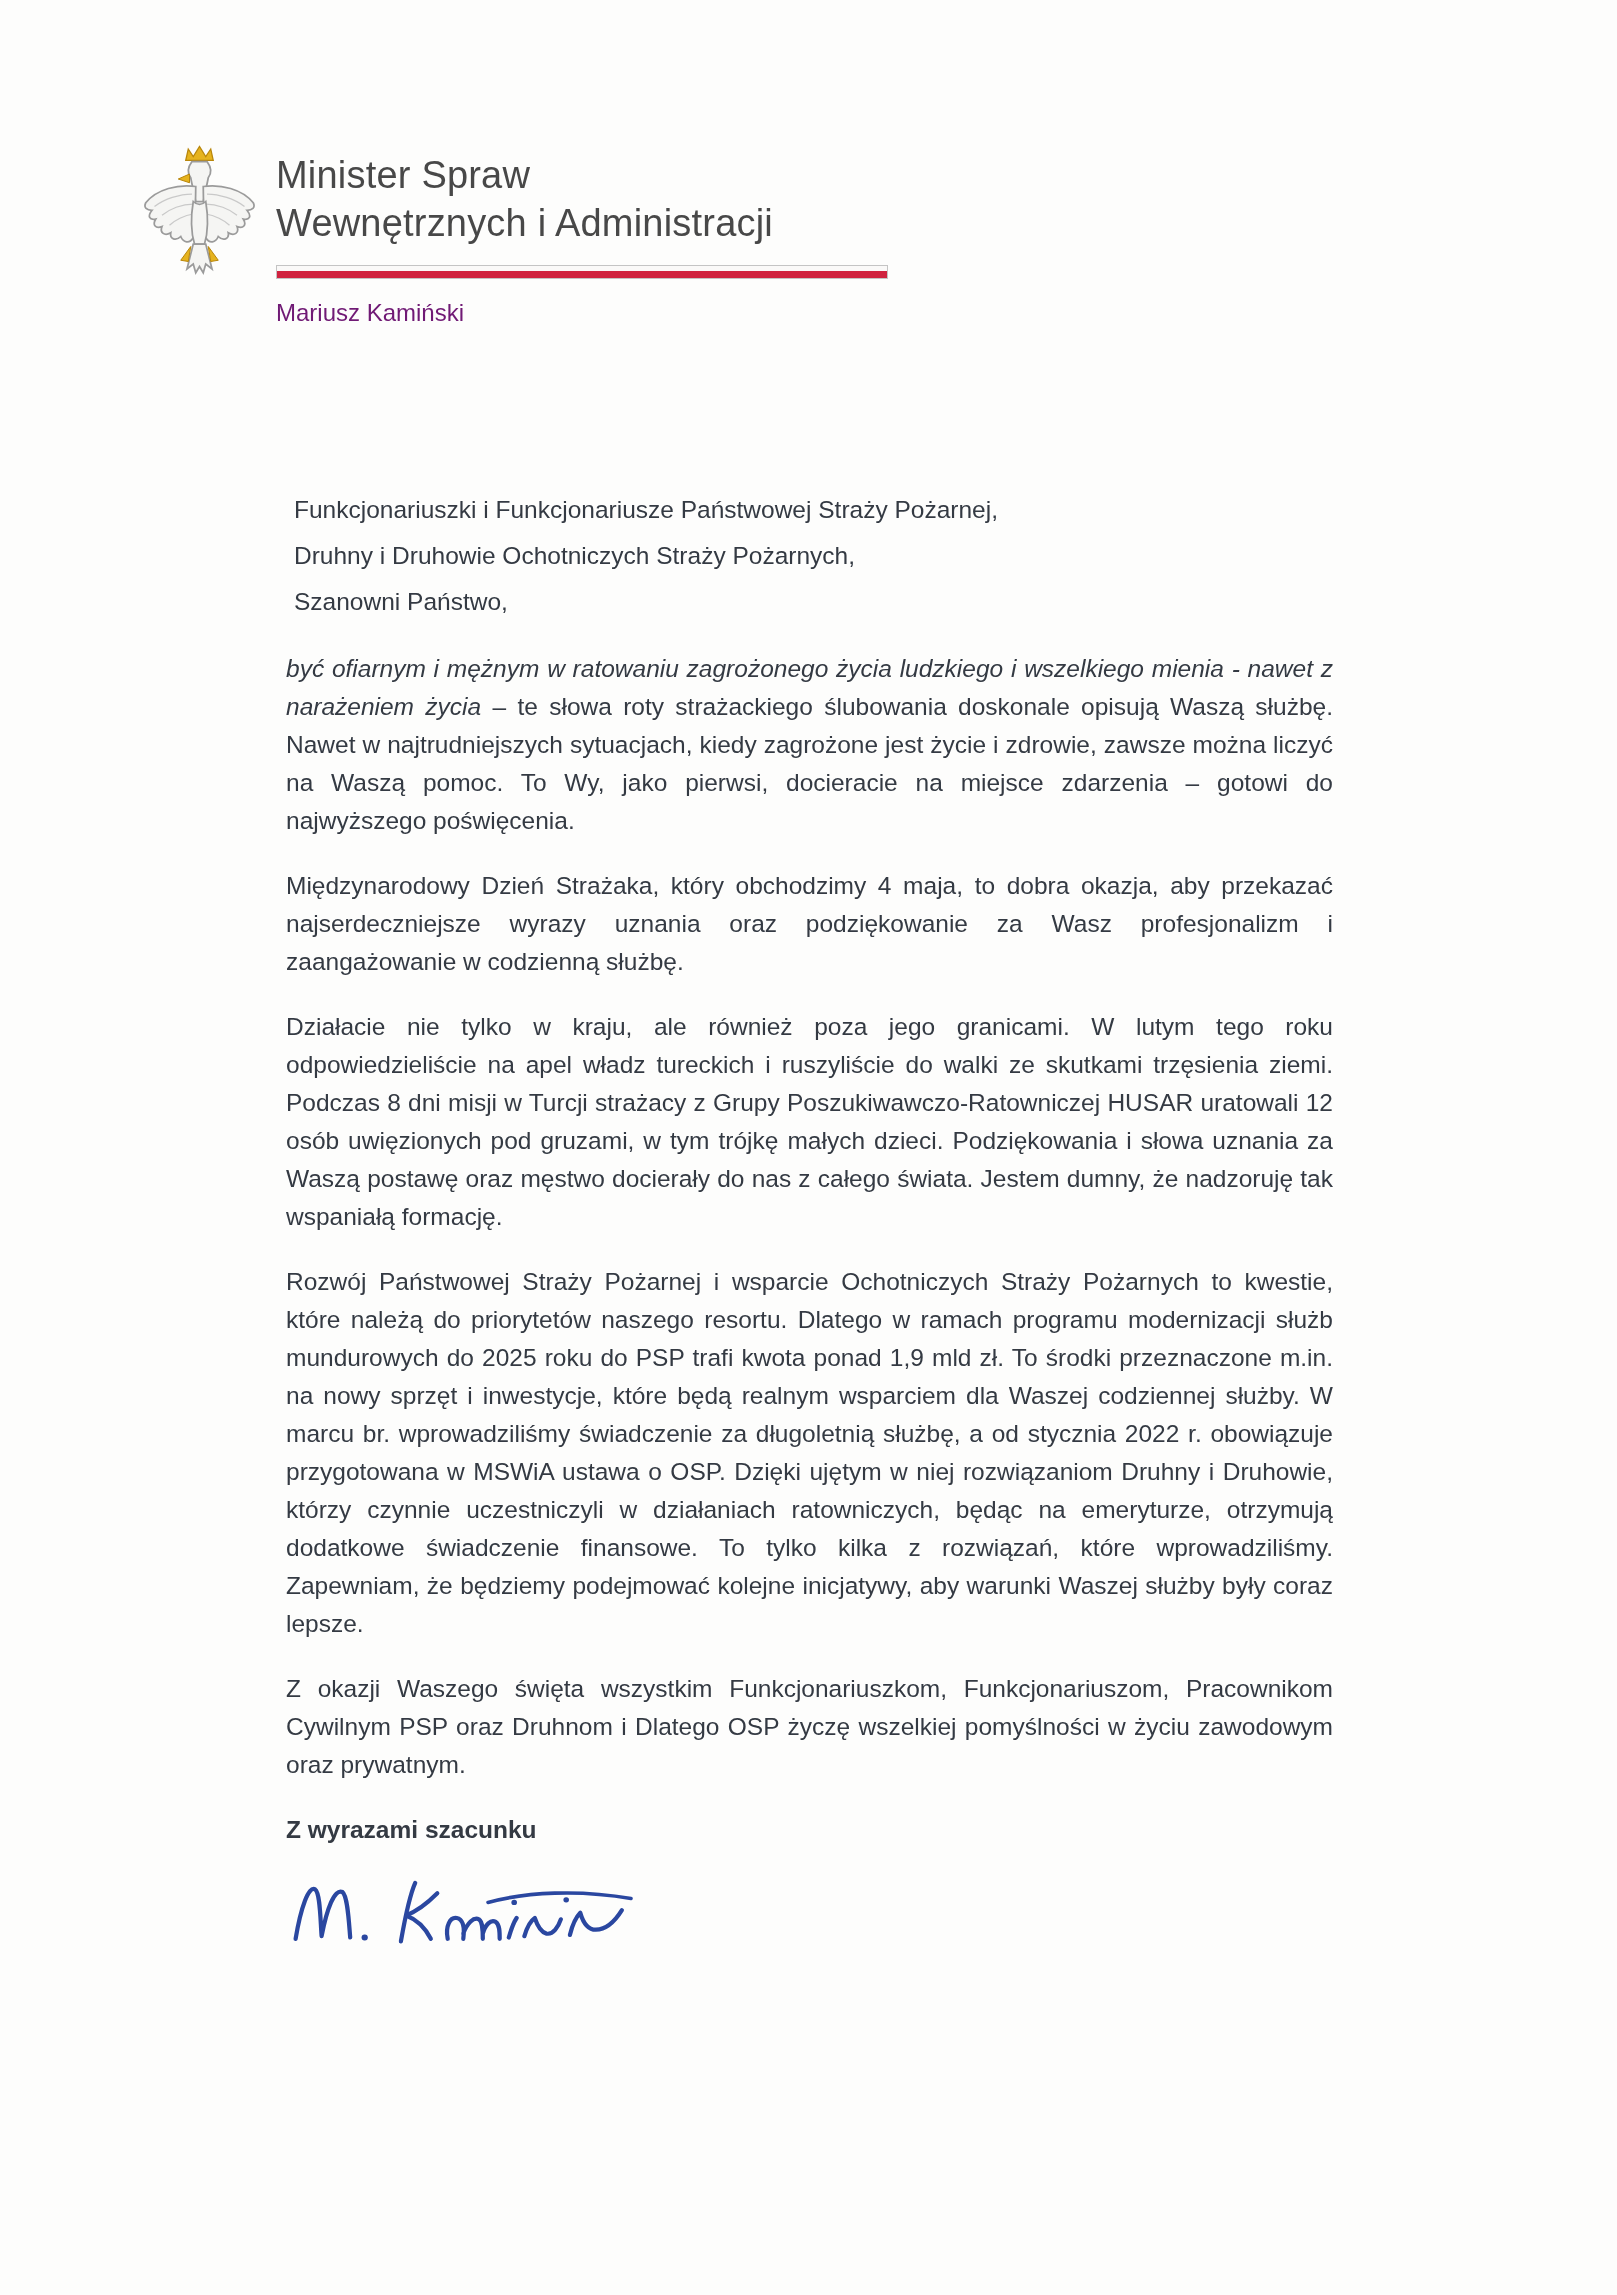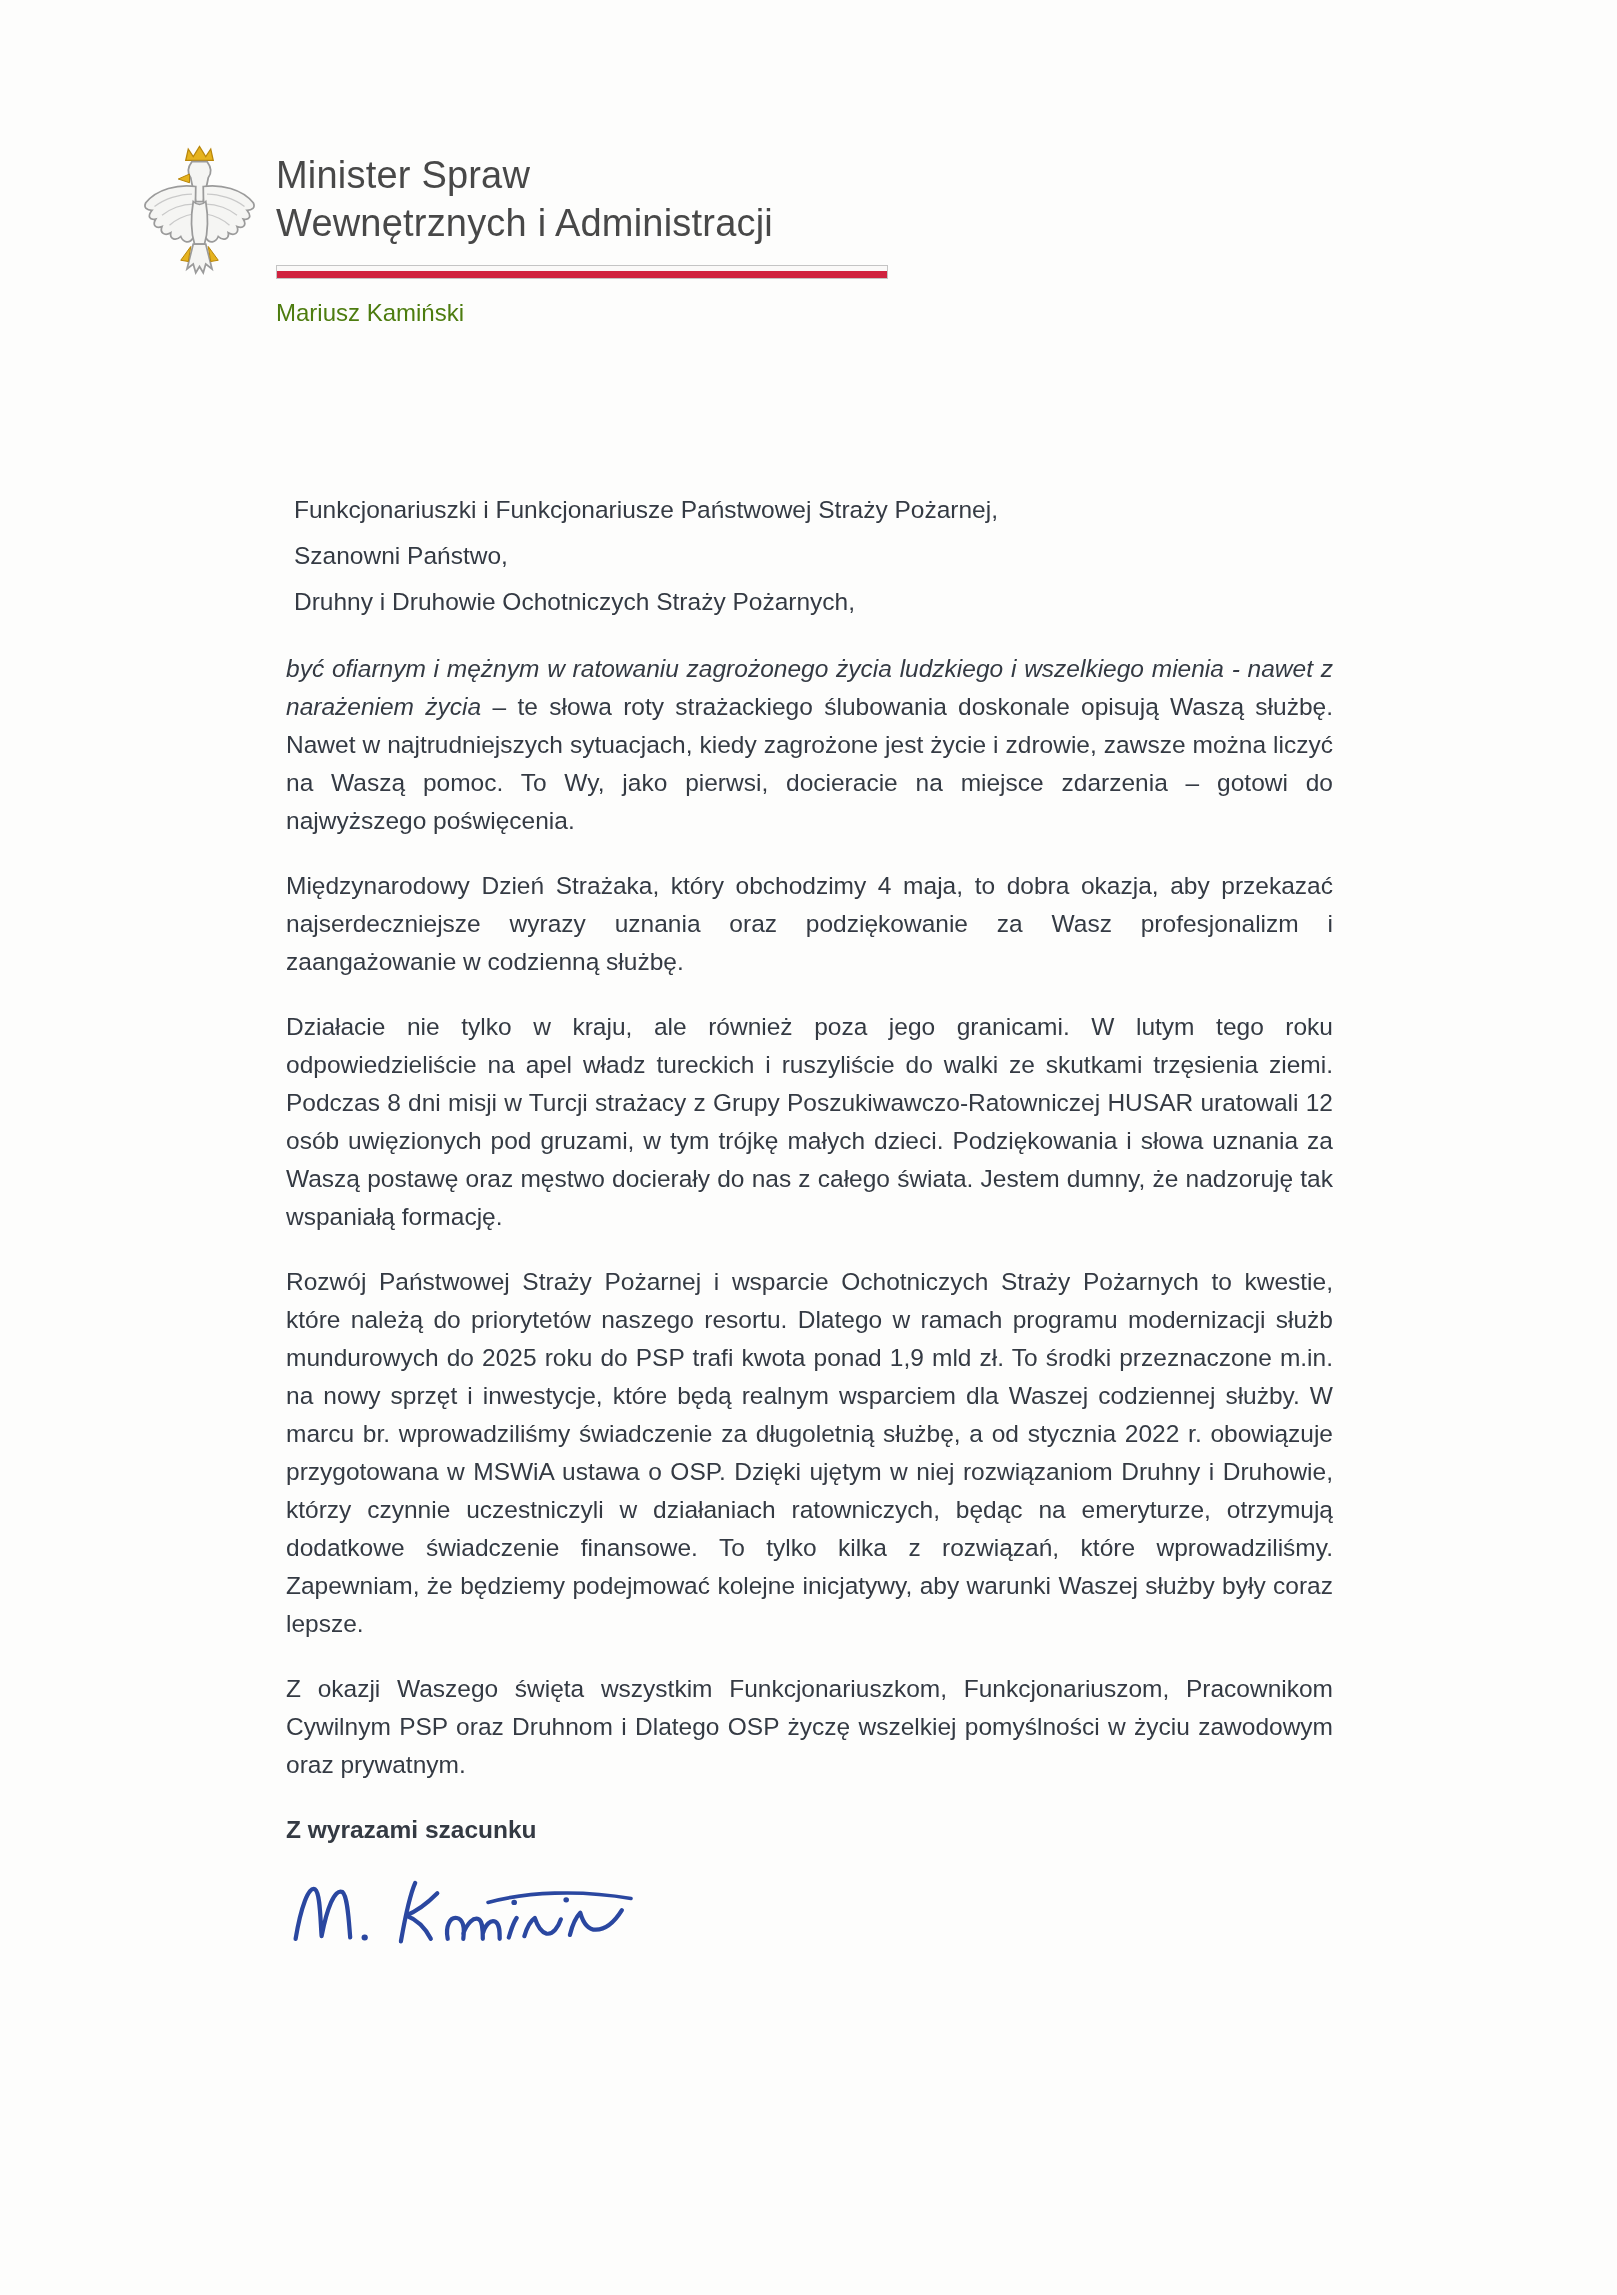--- a/index.html
+++ b/index.html
@@ -36,21 +36,21 @@
     width: 612px;
     height: 14.3px;
     border: 0.7px solid #c4c4c4;
     box-sizing: border-box;
   }
   .flag-white { height: 40%; background: #faf9f8; }
   .flag-red   { height: 60%; background: #d0233f; }
   .sender {
     margin-top: 19.6px;
     font-size: 24px;
-    color: #4d7c0f;
+    color: #701a75;
   }
 
   
   .content {
     position: absolute;
     left: 286px;
     top: 483px;
     width: 1047px;
     font-size: 24.5px;
     line-height: 38px;
@@ -106,22 +106,22 @@
         <div class="flag-white"></div>
         <div class="flag-red"></div>
       </div>
       <div class="sender">Mariusz Kamiński</div>
     </div>
   </header>
 
   <main class="content">
     <div class="salutation">
       <p>Funkcjonariuszki i Funkcjonariusze Państwowej Straży Pożarnej,</p>
+      <p>Druhny i Druhowie Ochotniczych Straży Pożarnych,</p>
       <p>Szanowni Państwo,</p>
-      <p>Druhny i Druhowie Ochotniczych Straży Pożarnych,</p>
     </div>
 
     <p class="para"><em>być ofiarnym i mężnym w ratowaniu zagrożonego życia ludzkiego i wszelkiego mienia - nawet z narażeniem życia</em><span> – te słowa roty strażackiego ślubowania doskonale opisują Waszą służbę. Nawet w najtrudniejszych sytuacjach, kiedy zagrożone jest życie i zdrowie, zawsze można liczyć na Waszą pomoc. To Wy, jako pierwsi, docieracie na miejsce zdarzenia – gotowi do najwyższego poświęcenia.</span></p>
 
     <p class="para">Międzynarodowy Dzień Strażaka, który obchodzimy 4 maja, to dobra okazja, aby przekazać najserdeczniejsze wyrazy uznania oraz podziękowanie za Wasz profesjonalizm i zaangażowanie w codzienną służbę.</p>
 
     <p class="para">Działacie nie tylko w kraju, ale również poza jego granicami. W lutym tego roku odpowiedzieliście na apel władz tureckich i ruszyliście do walki ze skutkami trzęsienia ziemi. Podczas 8 dni misji w Turcji strażacy z Grupy Poszukiwawczo-Ratowniczej HUSAR uratowali 12 osób uwięzionych pod gruzami, w tym trójkę małych dzieci. Podziękowania i słowa uznania za Waszą postawę oraz męstwo docierały do nas z całego świata. Jestem dumny, że nadzoruję tak wspaniałą formację.</p>
 
     <p class="para">Rozwój Państwowej Straży Pożarnej i wsparcie Ochotniczych Straży Pożarnych to kwestie, które należą do priorytetów naszego resortu. Dlatego w ramach programu modernizacji służb mundurowych do 2025 roku do PSP trafi kwota ponad 1,9 mld zł. To środki przeznaczone m.in. na nowy sprzęt i inwestycje, które będą realnym wsparciem dla Waszej codziennej służby. W marcu br. wprowadziliśmy świadczenie za długoletnią służbę, a od stycznia 2022 r. obowiązuje przygotowana w MSWiA ustawa o OSP. Dzięki ujętym w niej rozwiązaniom Druhny i Druhowie, którzy czynnie uczestniczyli w działaniach ratowniczych, będąc na emeryturze, otrzymują dodatkowe świadczenie finansowe. To tylko kilka z rozwiązań, które wprowadziliśmy. Zapewniam, że będziemy podejmować kolejne inicjatywy, aby warunki Waszej służby były coraz lepsze.</p>
 

